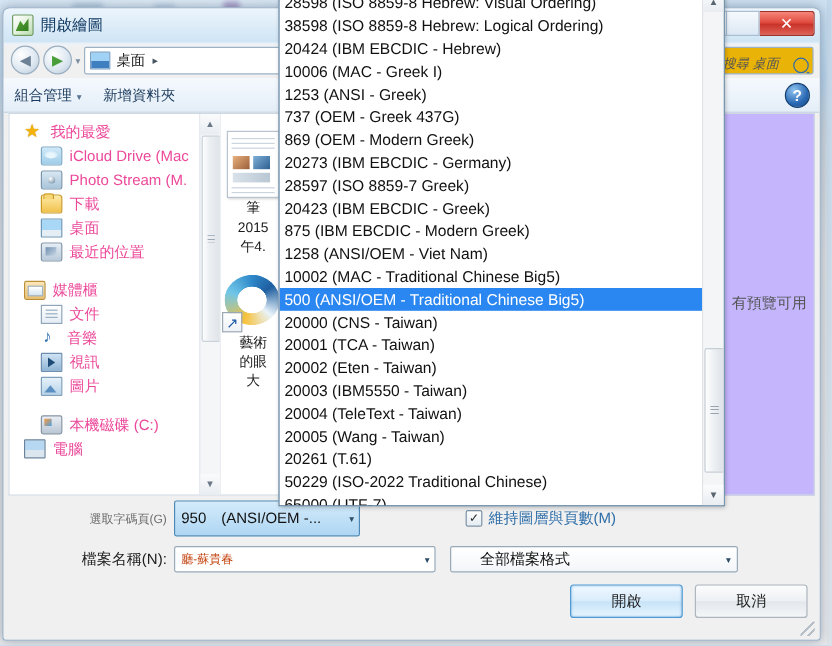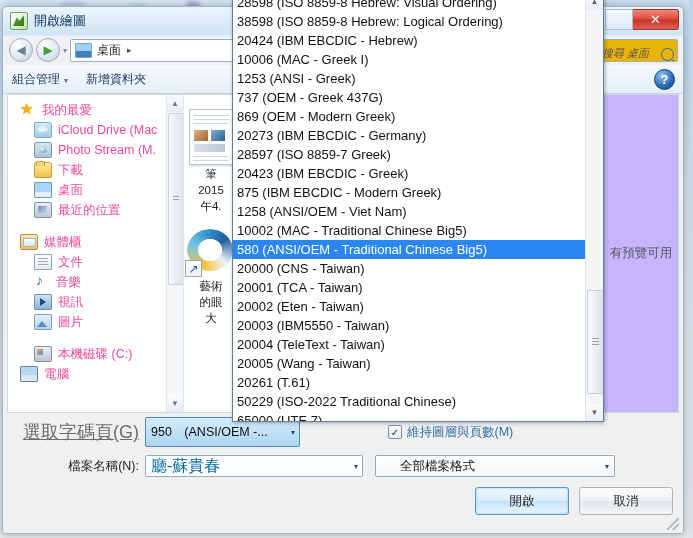--- a/index.html
+++ b/index.html
@@ -237,21 +237,21 @@
     display:flex;align-items:center;justify-content:center;
     color:#1c59a8; font-size:12px; line-height:1;
   }
   .fname { font-size:11.5px; color:#1b1b1b; line-height:14px; margin-top:2px;}
 
   
   .row-codepage {
     position:absolute; left:0; right:0; bottom:88px; height:26px;
     display:flex; align-items:center;
   }
-  .lbl { font-size:18px; color:#2b2b2b;text-decoration:underline; }
+  .lbl { font-size:10px; color:#2b2b2b; }
   .lbl.dim { color:#6d6d6d; }
   .combo-cp {
     width:155px; height:30px; margin-left:6px;
     background:linear-gradient(to bottom,#d4ebfb,#aed6f3);
     border:1px solid #4a89b8; border-radius:2px;
     display:flex; align-items:center; justify-content:space-between;
     padding:0 4px 0 5px; box-sizing:border-box;
   }
   .combo-cp .val{ font-size:12.5px; color:#111; white-space:nowrap; overflow:hidden;}
   .combo-arrow { font-size:8px; color:#2d4c66; }
@@ -266,21 +266,21 @@
   .row-filename {
     position:absolute; left:0; right:0; bottom:54px; height:26px;
     display:flex; align-items:center;
   }
   .fn-label { font-size:12.5px; color:#222; }
   .input-fn {
     width:218px; height:22px; margin-left:6px; box-sizing:border-box;
     background:#fff; border:1px solid #97aab9; border-radius:2px;
     display:flex; align-items:center; justify-content:space-between; padding:0 4px 0 5px;
   }
-  .input-fn .v{ font-size:16px; color:#0369a1; }
+  .input-fn .v{ font-size:10px; color:#c2410c; }
   .combo-type {
     width:240px; height:22px; margin-left:12px; box-sizing:border-box;
     background:linear-gradient(to bottom,#ffffff,#f3f6f9);
     border:1px solid #97aab9; border-radius:2px;
     display:flex; align-items:center; justify-content:space-between; padding:0 5px 0 24px;
   }
   .combo-type .v{ font-size:12.5px; color:#111; }
 
   .row-buttons {
     position:absolute; right:10px; bottom:18px; display:flex; gap:10px;
@@ -550,21 +550,21 @@
         <div class="dd-item">10006 (MAC - Greek I)</div>
         <div class="dd-item">1253  (ANSI - Greek)</div>
         <div class="dd-item">737   (OEM - Greek 437G)</div>
         <div class="dd-item">869   (OEM - Modern Greek)</div>
         <div class="dd-item">20273 (IBM EBCDIC - Germany)</div>
         <div class="dd-item">28597 (ISO 8859-7 Greek)</div>
         <div class="dd-item">20423 (IBM EBCDIC - Greek)</div>
         <div class="dd-item">875   (IBM EBCDIC - Modern Greek)</div>
         <div class="dd-item">1258  (ANSI/OEM - Viet Nam)</div>
         <div class="dd-item">10002 (MAC - Traditional Chinese Big5)</div>
-        <div class="dd-item selected">580   (ANSI/OEM - Traditional Chinese Big5)</div>
+        <div class="dd-item selected">500   (ANSI/OEM - Traditional Chinese Big5)</div>
         <div class="dd-item">20000 (CNS - Taiwan)</div>
         <div class="dd-item">20001 (TCA - Taiwan)</div>
         <div class="dd-item">20002 (Eten - Taiwan)</div>
         <div class="dd-item">20003 (IBM5550 - Taiwan)</div>
         <div class="dd-item">20004 (TeleText - Taiwan)</div>
         <div class="dd-item">20005 (Wang - Taiwan)</div>
         <div class="dd-item">20261 (T.61)</div>
         <div class="dd-item">50229 (ISO-2022 Traditional Chinese)</div>
         <div class="dd-item">65000 (UTF-7)</div>
       </div>

